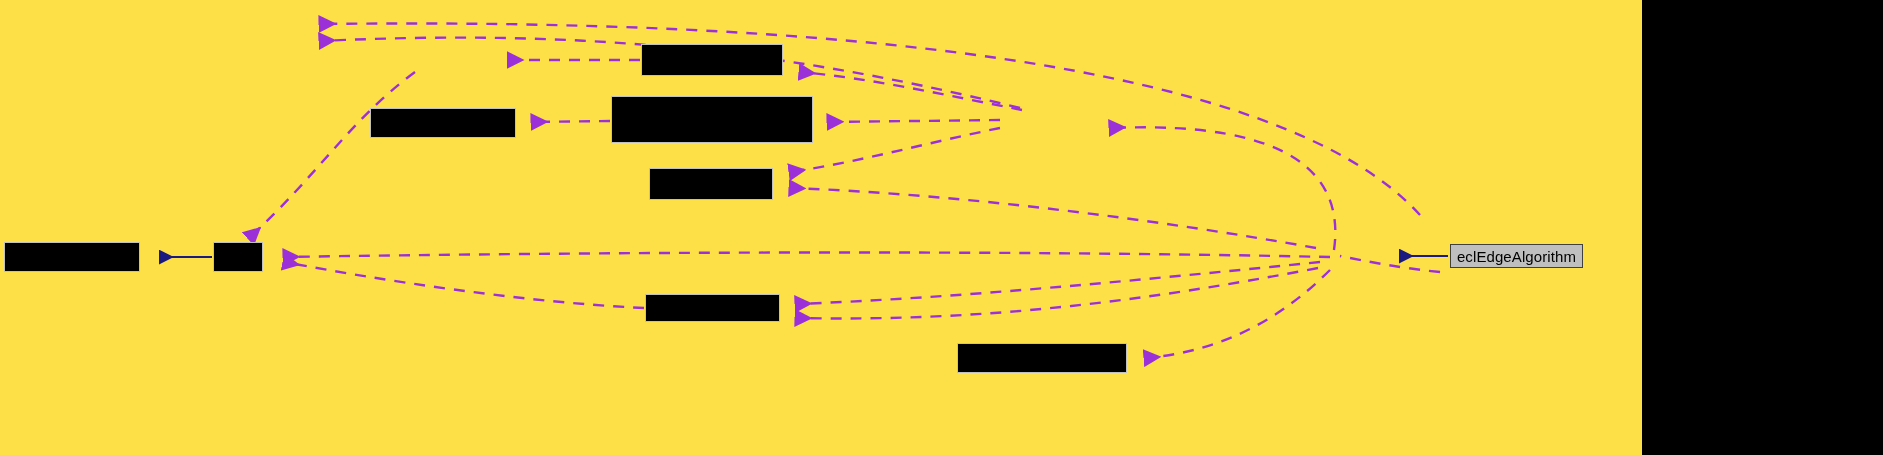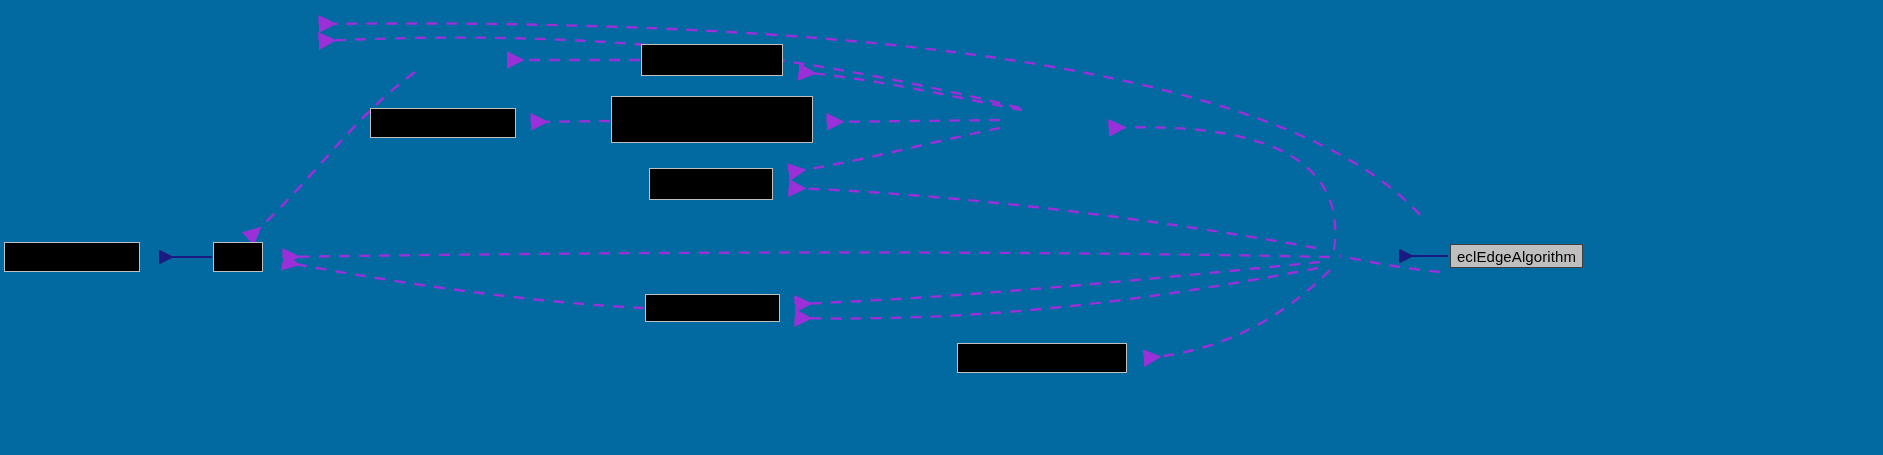--- a/index.html
+++ b/index.html
@@ -3,23 +3,23 @@
 <meta charset="utf-8">
 <title>Call Graph</title>
 <style>
   html, body {
     margin: 0;
     padding: 0;
     background: #000000;
   }
   #graph-root {
     position: relative;
-    width: 1883px;
+    width: 1642px;
     height: 455px;
-    background: #0369a1;
+    background: #fde047;
     overflow: hidden;
     font-family: "Liberation Sans", sans-serif;
   }
   #edge-layer {
     position: absolute;
     left: 0;
     top: 0;
     width: 1883px;
     height: 455px;
     pointer-events: none;

